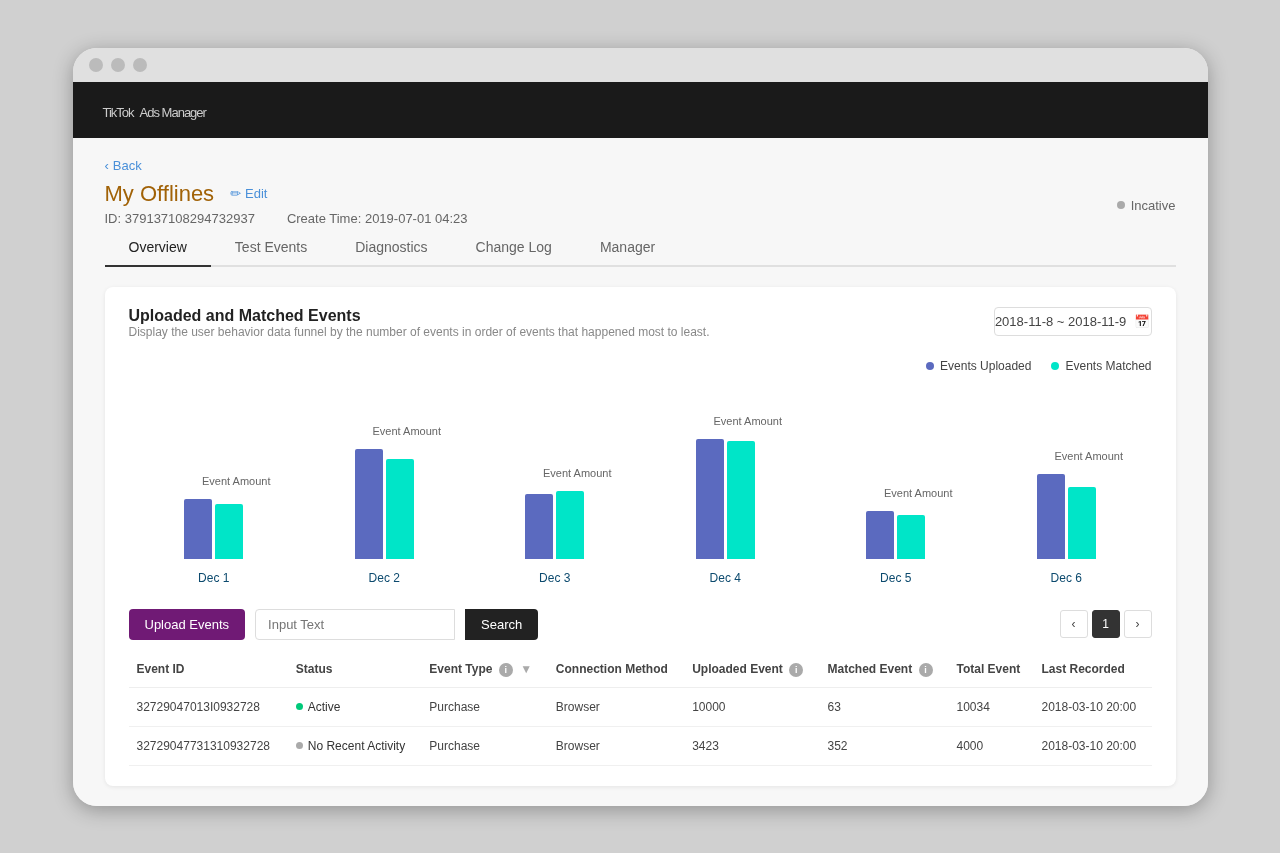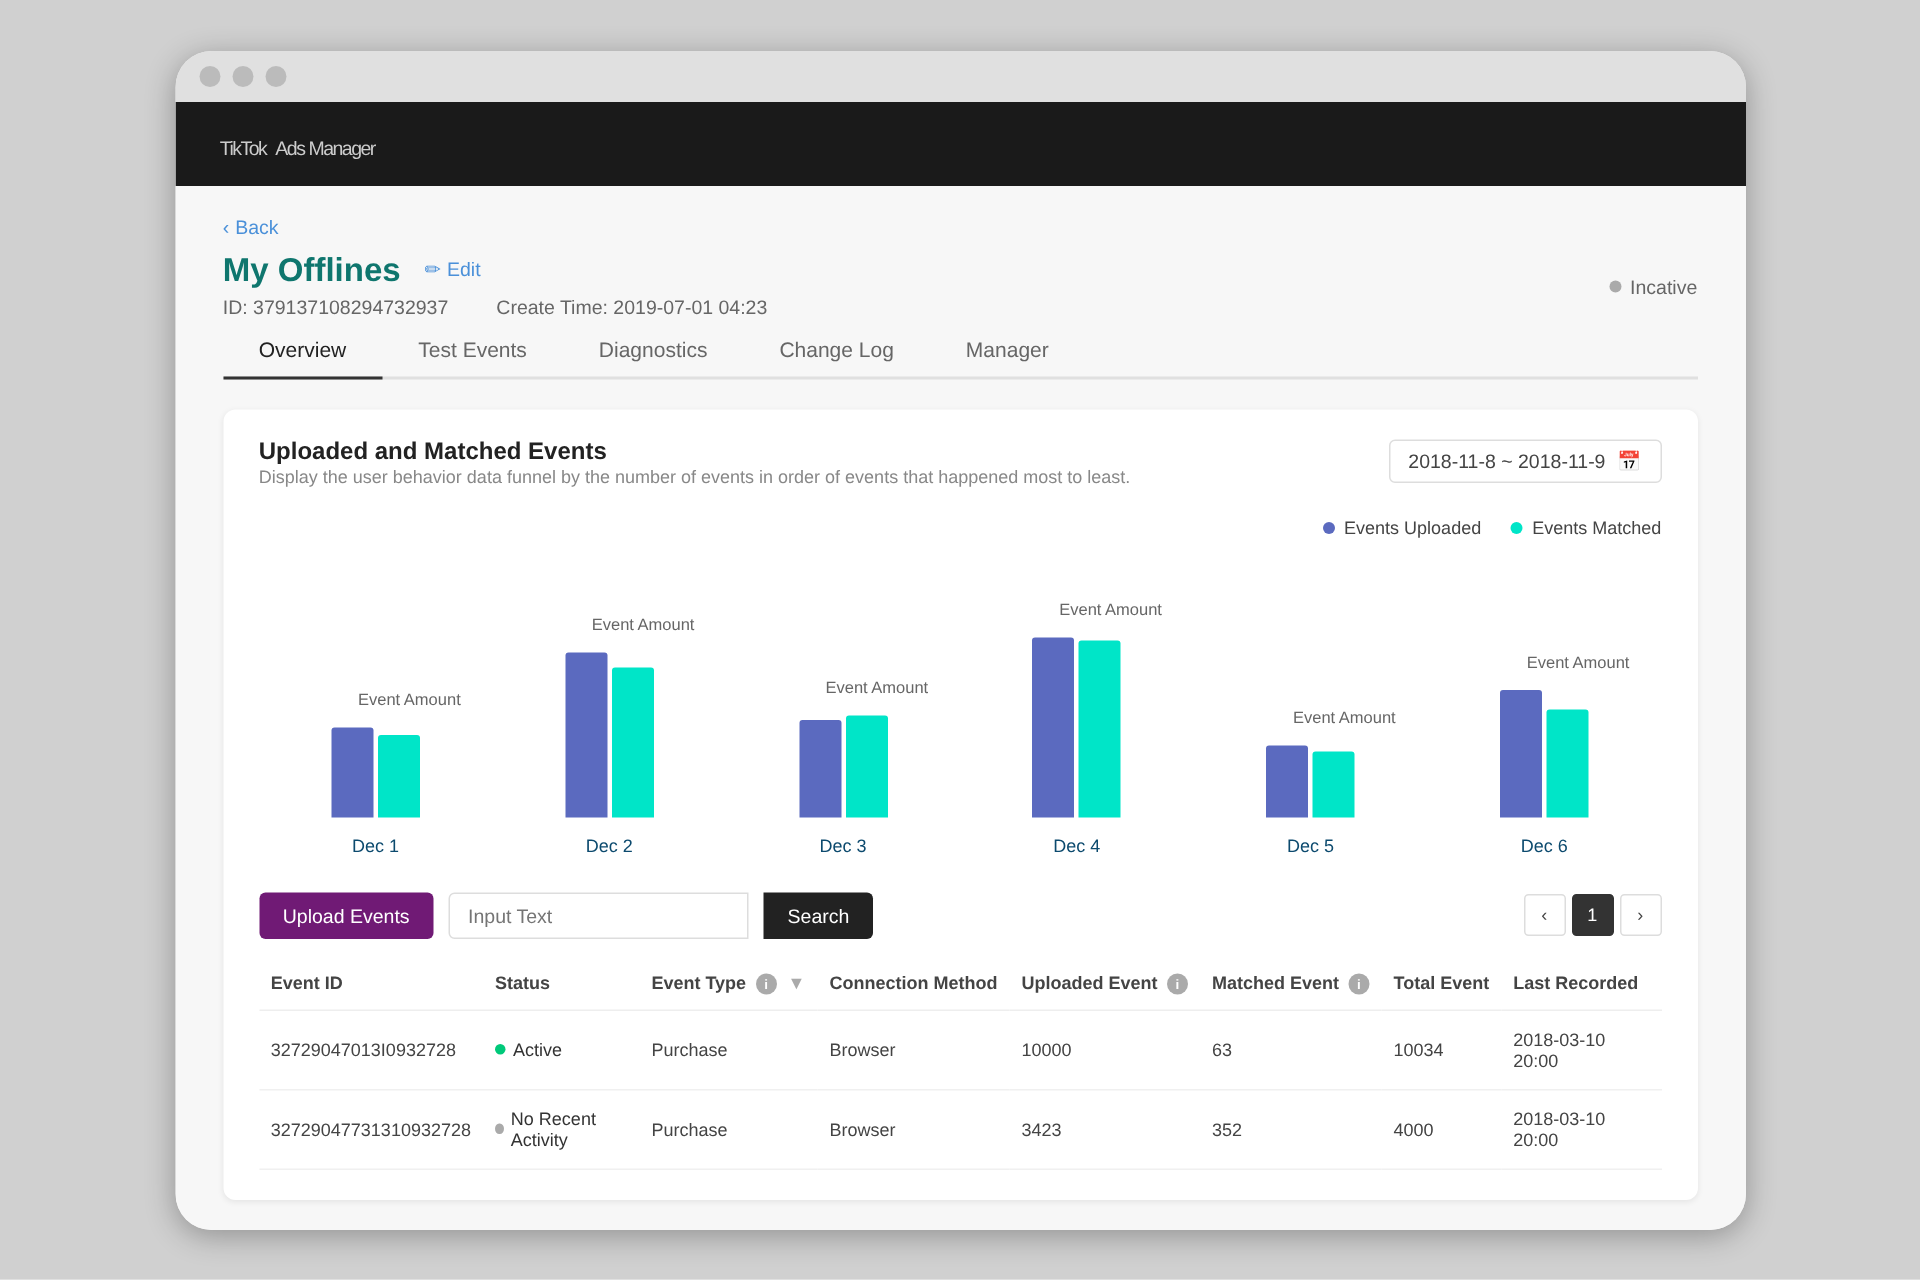--- a/index.html
+++ b/index.html
@@ -6,21 +6,21 @@
     body {
       background: #d0d0d0;
       font-family: -apple-system, BlinkMacSystemFont, 'Segoe UI', Arial, sans-serif;
       font-size: 13px;
       display: flex;
       justify-content: center;
       align-items: center;
       min-height: 100vh;
     }
     .window {
-      width: 1047px;
+      width: 1135px;
       background: #f0f0f0;
       border-radius: 24px;
       box-shadow: 0 4px 20px rgba(0,0,0,0.3);
       overflow: hidden;
     }
     .title-bar {
       background: #e0e0e0;
       padding: 10px 16px;
       display: flex;
       align-items: center;
@@ -69,22 +69,22 @@
       justify-content: space-between;
       margin-bottom: 4px;
     }
     .page-title-row {
       display: flex;
       align-items: center;
       gap: 16px;
     }
     .page-title {
       font-size: 22px;
-      font-weight: 700;
-      color: #0f766e;
+      font-weight: 400;
+      color: #a16207;
     }
     .edit-link {
       color: #4a90d9;
       font-size: 13px;
       cursor: pointer;
       display: flex;
       align-items: center;
       gap: 4px;
     }
     .page-meta {
@@ -152,21 +152,21 @@
       font-size: 12px;
       color: #888;
       margin-bottom: 16px;
     }
     .date-picker-btn {
       display: flex;
       align-items: center;
       gap: 8px;
       border: 1px solid #ddd;
       border-radius: 4px;
-      padding: 6px 12px;
+      padding: 6px 0;
       font-size: 13px;
       color: #444;
       cursor: pointer;
       background: white;
     }
     .legend {
       display: flex;
       justify-content: flex-end;
       gap: 20px;
       margin-bottom: 12px;

